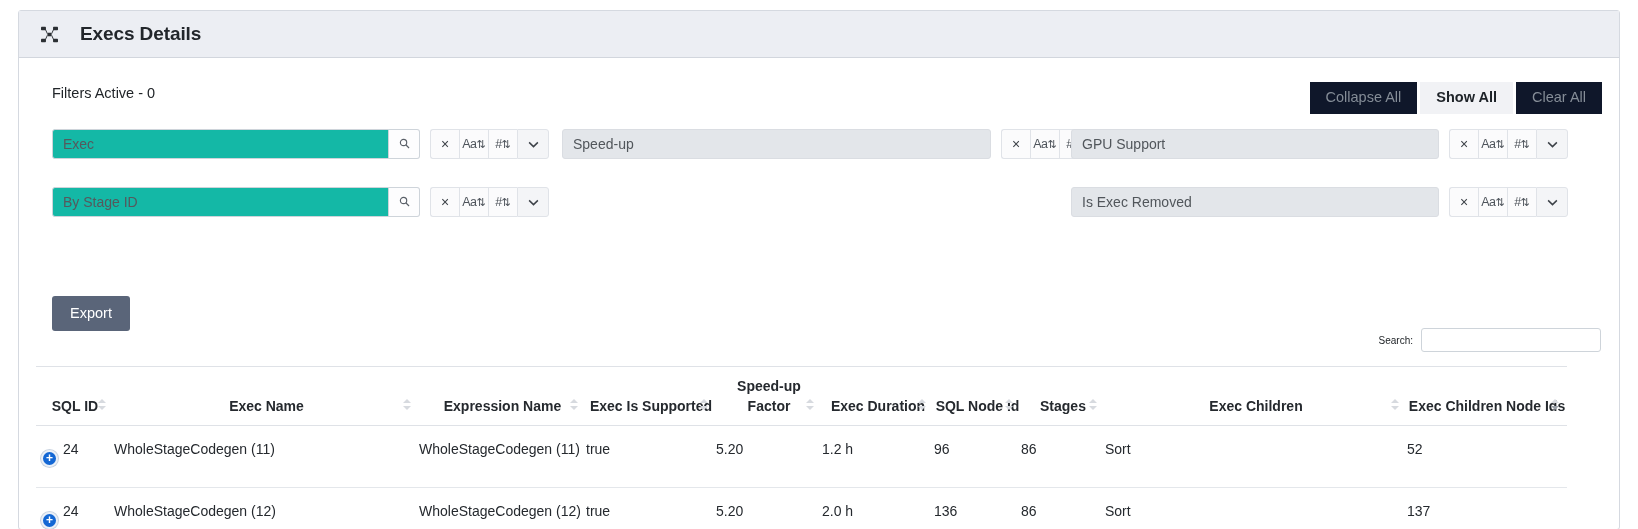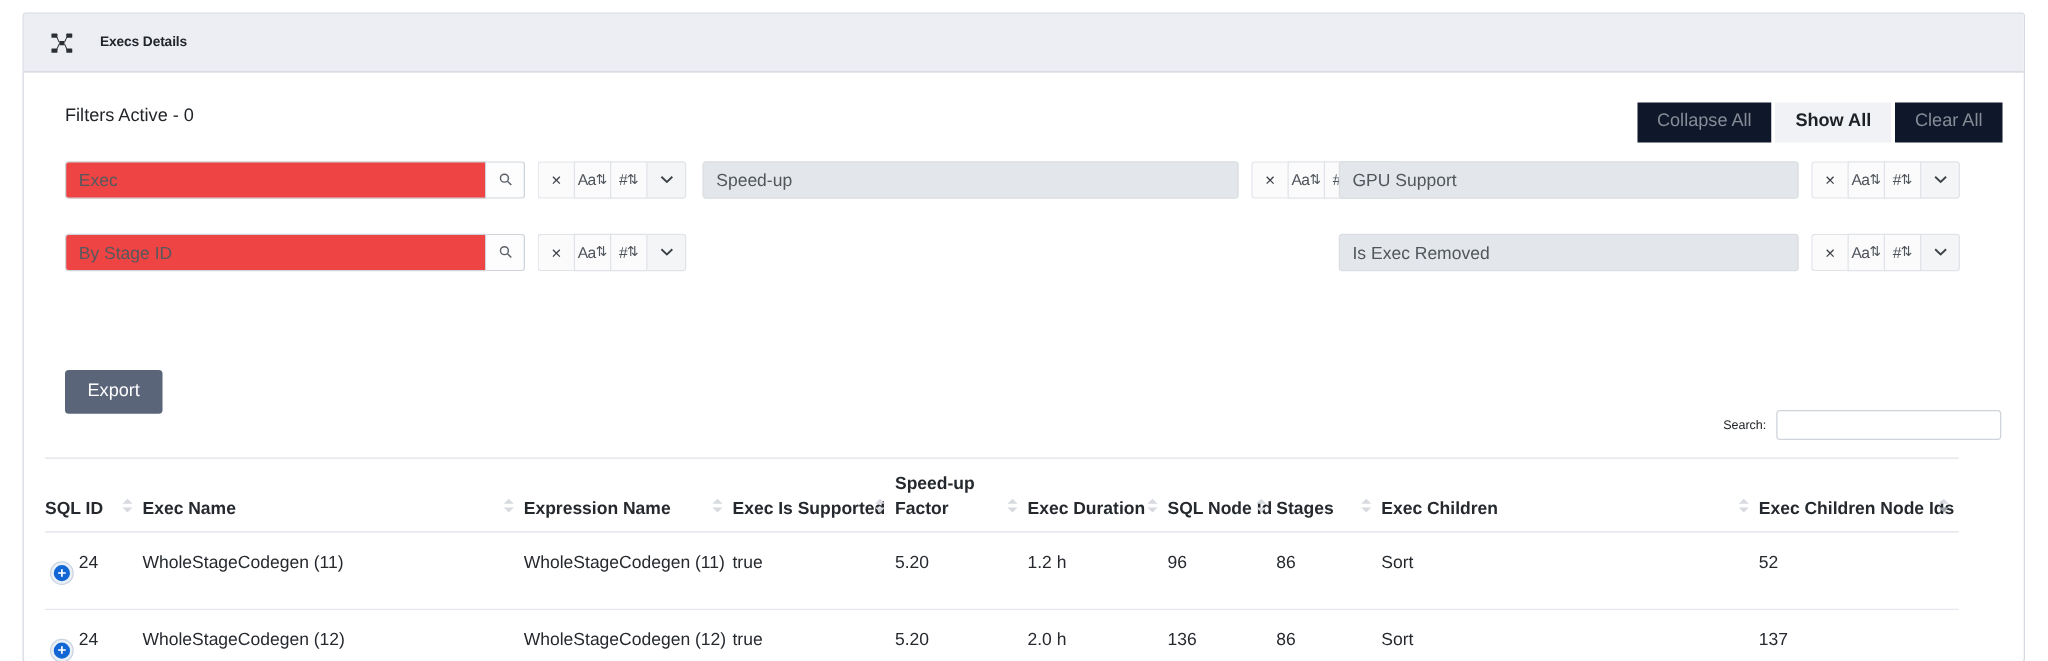--- a/index.html
+++ b/index.html
@@ -35,21 +35,21 @@
   }
   .panel-header-icon {
     width: 17px;
     height: 17px;
     margin-right: 22px;
     display: block;
     flex: 0 0 auto;
     color: #2b2f33;
   }
   .panel-title {
-    font-size: 11px;
+    font-size: 19px;
     font-weight: bold;
     color: #22262b;
     letter-spacing: -0.1px;
   }
 
   .panel-body {
     padding: 24px 16px 0 16px;
     position: relative;
   }
 
@@ -104,21 +104,21 @@
   .fgroup.c1 { left: 17px;   width: 497px; }
   .fgroup.c2 { left: 527px;  width: 558px; }
   .fgroup.c3 { left: 1036px; width: 497px; }
   .fgroup.r1 { top: 0px; }
   .fgroup.r2 { top: 58px; }
 
   .f-input {
     flex: 1 1 auto;
     border: 1px solid #ced4da;
     border-radius: 3px 0 0 3px;
-    background: #ef4444;
+    background: #14b8a6;
     font-family: "Liberation Sans", sans-serif;
     font-size: 14px;
     color: #212529;
     padding: 0 10px;
     min-width: 0;
     outline: none;
   }
   .f-input::placeholder { color: #55595d; opacity: 1; }
   .f-input.plain {
     border-radius: 3px;
@@ -229,21 +229,21 @@
     width: 100%;
     border-collapse: collapse;
     table-layout: fixed;
   }
   table.dt thead th {
     border-top: 1px solid #dfe2e7;
     border-bottom: 1px solid #dfe2e7;
     font-size: 14px;
     font-weight: bold;
     color: #25292e;
-    text-align: left;
+    text-align: center;
     vertical-align: bottom;
     padding: 10px 0 8px 0;
     position: relative;
     cursor: pointer;
     line-height: 1.42;
     white-space: normal;
   }
   .sort-ind {
     position: absolute;
     right: 7px;

